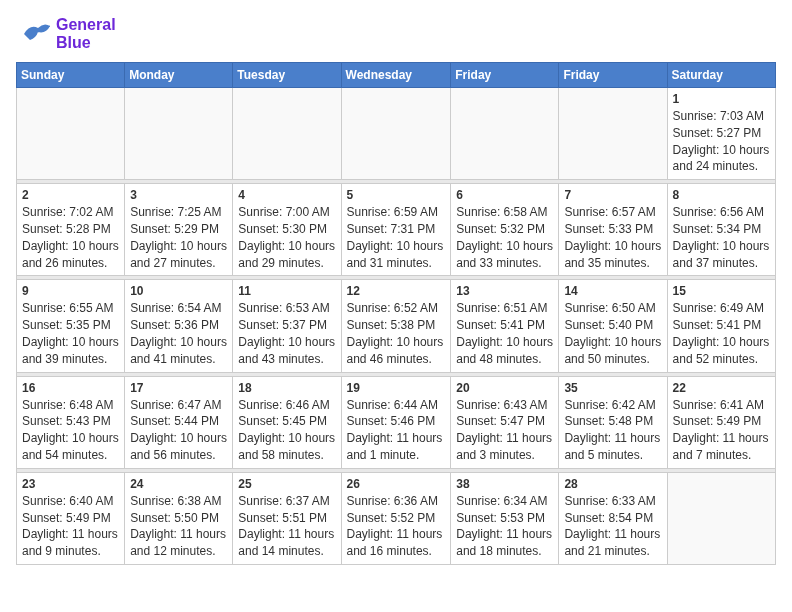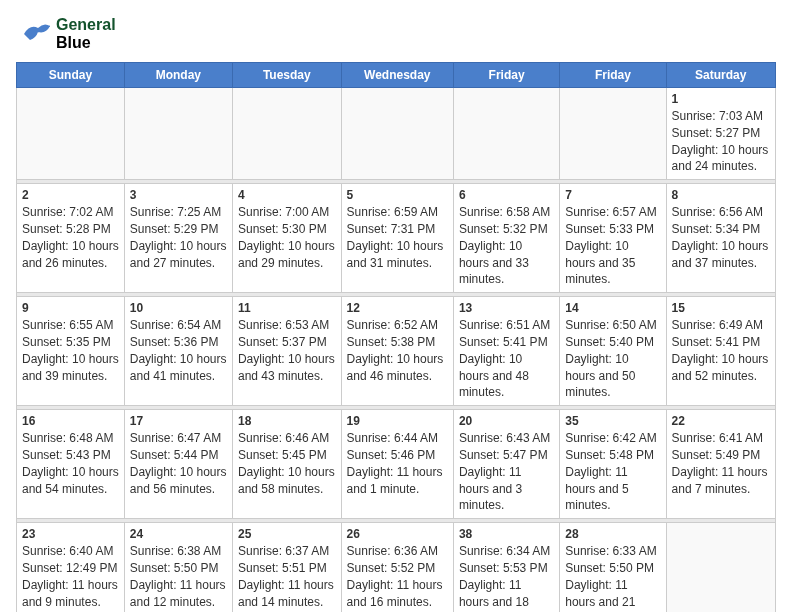--- a/index.html
+++ b/index.html
@@ -36,22 +36,22 @@
     .calendar {
       width: 100%;
       border-collapse: collapse;
       border: 1px solid #ccc;
     }
     .calendar th {
       background-color: #4a7fcb;
       color: #fff;
       font-size: 12px;
       font-weight: bold;
-      padding: 5px 21px;
-      text-align: center;
+      padding: 5px 4px;
+      text-align: left;
       border: 1px solid #3a6ab0;
     }
     .calendar td {
       vertical-align: top;
       border: 1px solid #ccc;
       padding: 4px 5px;
       width: 113px;
       min-height: 80px;
       font-size: 10px;
       color: #333;
@@ -80,22 +80,22 @@
 </head>
 <body>
 
 <div class="header">
   <div class="logo">
   <svg width="36" height="36" viewBox="0 0 36 36">
     <path d="M8 18 Q14 8 22 12 Q28 6 34 10 Q30 18 22 16 Q20 22 14 24 Z" fill="#4a7fcb"></path>
     <path d="M22 16 Q26 14 34 10" stroke="#4a7fcb" stroke-width="1" fill="none"></path>
   </svg>
   <div>
-    <div style="font-size:16px; font-weight:bold; line-height:1.1;"><span style="color:#14532d">General</span></div>
-    <div style="font-size:16px; font-weight:bold; line-height:1.1;"><span style="color:#000000">Blue</span></div>
+    <div style="font-size:16px; font-weight:bold; line-height:1.1;"><span style="color:#6d28d9">General</span></div>
+    <div style="font-size:16px; font-weight:bold; line-height:1.1;"><span style="color:#6d28d9">Blue</span></div>
   </div>
 </div>
   <div class="title-block">
     <div class="month-title"></div>
     <div class="location-title"></div>
   </div>
 </div>
 
 <table class="calendar">
   <thead>
@@ -265,21 +265,21 @@
 Daylight: 11 hours and 7 minutes.</div>
         </td>
       </tr>
       <tr>
         <td colspan="7" class="row-spacer" style="padding: 0px; height: 4px; background: rgb(232, 232, 232);"></td>
       </tr>
       <tr>
         <td>
           <span class="day-num">23</span>
           <div class="day-info">Sunrise: 6:40 AM
-Sunset: 12:49 PM
+Sunset: 5:49 PM
 Daylight: 11 hours and 9 minutes.</div>
         </td>
         <td>
           <span class="day-num">24</span>
           <div class="day-info">Sunrise: 6:38 AM
 Sunset: 5:50 PM
 Daylight: 11 hours and 12 minutes.</div>
         </td>
         <td>
           <span class="day-num">25</span>
@@ -295,19 +295,19 @@
         </td>
         <td>
           <span class="day-num">38</span>
           <div class="day-info">Sunrise: 6:34 AM
 Sunset: 5:53 PM
 Daylight: 11 hours and 18 minutes.</div>
         </td>
         <td>
           <span class="day-num">28</span>
           <div class="day-info">Sunrise: 6:33 AM
-Sunset: 5:50 PM
+Sunset: 8:54 PM
 Daylight: 11 hours and 21 minutes.</div>
         </td>
         <td class="empty"></td>
       </tr>
     </tbody>
 </table>
 
 </body></html>

